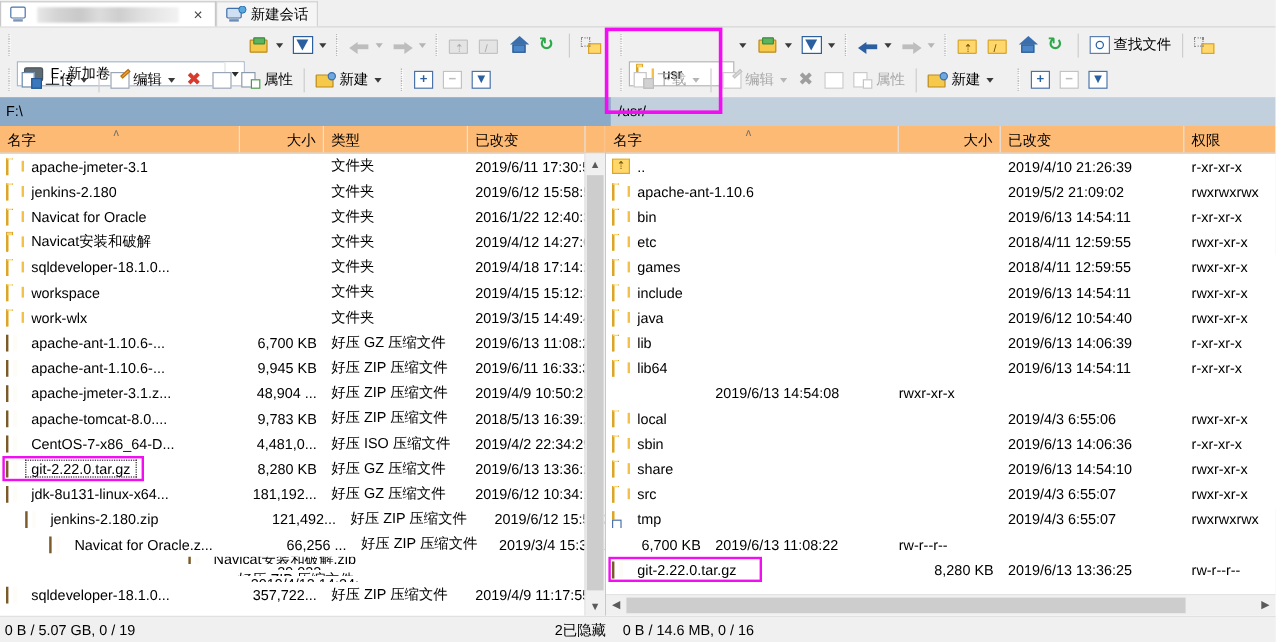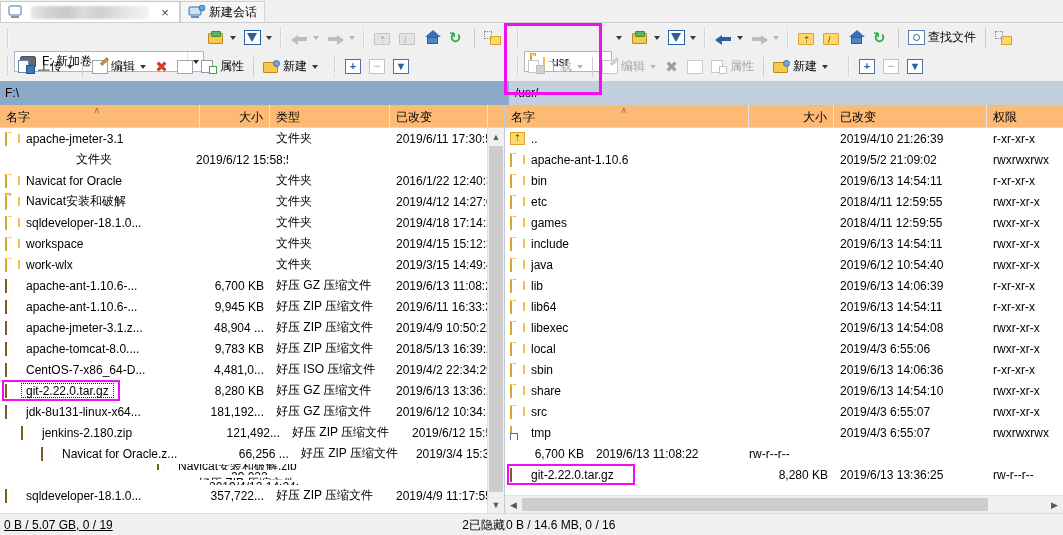--- a/index.html
+++ b/index.html
@@ -115,23 +115,23 @@
   .vsb .ar{height:17px;display:flex;align-items:center;justify-content:center;color:#5a5a5a;font-size:9px;background:#f0f0f0;}
   .vsb .thumb{position:absolute;left:1px;right:1px;background:#cdcdcd;}
   .hsb{height:17px;background:#f0f0f0;display:flex;align-items:center;border-top:1px solid #e3e3e3;}
   .hsb .ar{width:17px;text-align:center;color:#5a5a5a;font-size:9px;}
   .hsb .htrack{flex:1;height:15px;position:relative;}
   .hsb .hthumb{position:absolute;left:0;top:1px;height:13px;background:#cdcdcd;}
 
   
   .status{display:flex;height:22px;align-items:center;background:#f0f0f0;
           border-top:1px solid #dcdcdc;font-size:12px;}
-  .st-l{width:445px;padding-left:4px;box-sizing:border-box;text-decoration:underline;}
+  .st-l{width:445px;padding-left:4px;box-sizing:border-box;}
   .st-hid{width:60px;text-align:right;box-sizing:border-box;}
-  .st-r{flex:1;padding-left:1px;box-sizing:border-box;}
+  .st-r{flex:1;padding-left:14px;box-sizing:border-box;}
 
   
   .g{display:inline-block;position:relative;flex:none;}
   .g-drive{width:16px;height:12px;background:#5f6b73;border:1px solid #4a545b;border-radius:2px;box-sizing:border-box;}
   .g-drive:after{content:"";position:absolute;left:2px;bottom:2px;width:3px;height:2px;background:#cfd6da;}
   .g-openfolder{width:17px;height:14px;}
   .g-openfolder:before{content:"";position:absolute;left:0;top:2px;width:15px;height:11px;background:#f6c94b;
       border:1px solid #b98a1c;box-sizing:border-box;border-radius:1px;}
   .g-openfolder:after{content:"";position:absolute;left:3px;top:0px;width:10px;height:6px;background:#5bb35f;
       border:1px solid #3c8a40;box-sizing:border-box;border-radius:1px;}
@@ -441,20 +441,24 @@
           <div class="row" style="position: relative;">
             <div class="cell nm" style="width:200px">
               <span class="ic"><span class="ic-folder"></span></span>
               <span class="nmtext">apache-jmeter-3.1</span>
             </div>
             <div class="cell r" style="width:70px"></div>
             <div class="cell" style="width:120px">文件夹</div>
             <div class="cell" style="width:98px">2019/6/11  17:30:53</div>
           </div>
           <div class="row" style="position: relative;">
+            <div class="cell nm" style="width:200px">
+              <span class="ic"><span class="ic-folder"></span></span>
+              <span class="nmtext">jenkins-2.180</span>
+            </div>
             <div class="cell r" style="width:70px"></div>
             <div class="cell" style="width:120px">文件夹</div>
             <div class="cell" style="width:98px">2019/6/12  15:58:59</div>
           </div>
           <div class="row" style="position: relative;">
             <div class="cell nm" style="width:200px">
               <span class="ic"><span class="ic-folder"></span></span>
               <span class="nmtext">Navicat for Oracle</span>
             </div>
             <div class="cell r" style="width:70px"></div>
@@ -694,24 +698,20 @@
           <div class="row" style="position: relative;">
             <div class="cell nm" style="width:244px">
               <span class="ic"><span class="ic-folder"></span></span>
               <span class="nmtext">lib64</span>
             </div>
             <div class="cell r" style="width:85px"></div>
             <div class="cell" style="width:153px">2019/6/13 14:54:11</div>
             <div class="cell" style="width:76px">r-xr-xr-x</div>
           </div>
           <div class="row" style="position: relative;">
-            <div class="cell nm" style="width:244px">
-              <span class="ic"><span class="ic-folder"></span></span>
-              <span class="nmtext">libexec</span>
-            </div>
             <div class="cell r" style="width:85px"></div>
             <div class="cell" style="width:153px">2019/6/13 14:54:08</div>
             <div class="cell" style="width:76px">rwxr-xr-x</div>
           </div>
           <div class="row" style="position: relative;">
             <div class="cell nm" style="width:244px">
               <span class="ic"><span class="ic-folder"></span></span>
               <span class="nmtext">local</span>
             </div>
             <div class="cell r" style="width:85px"></div>

